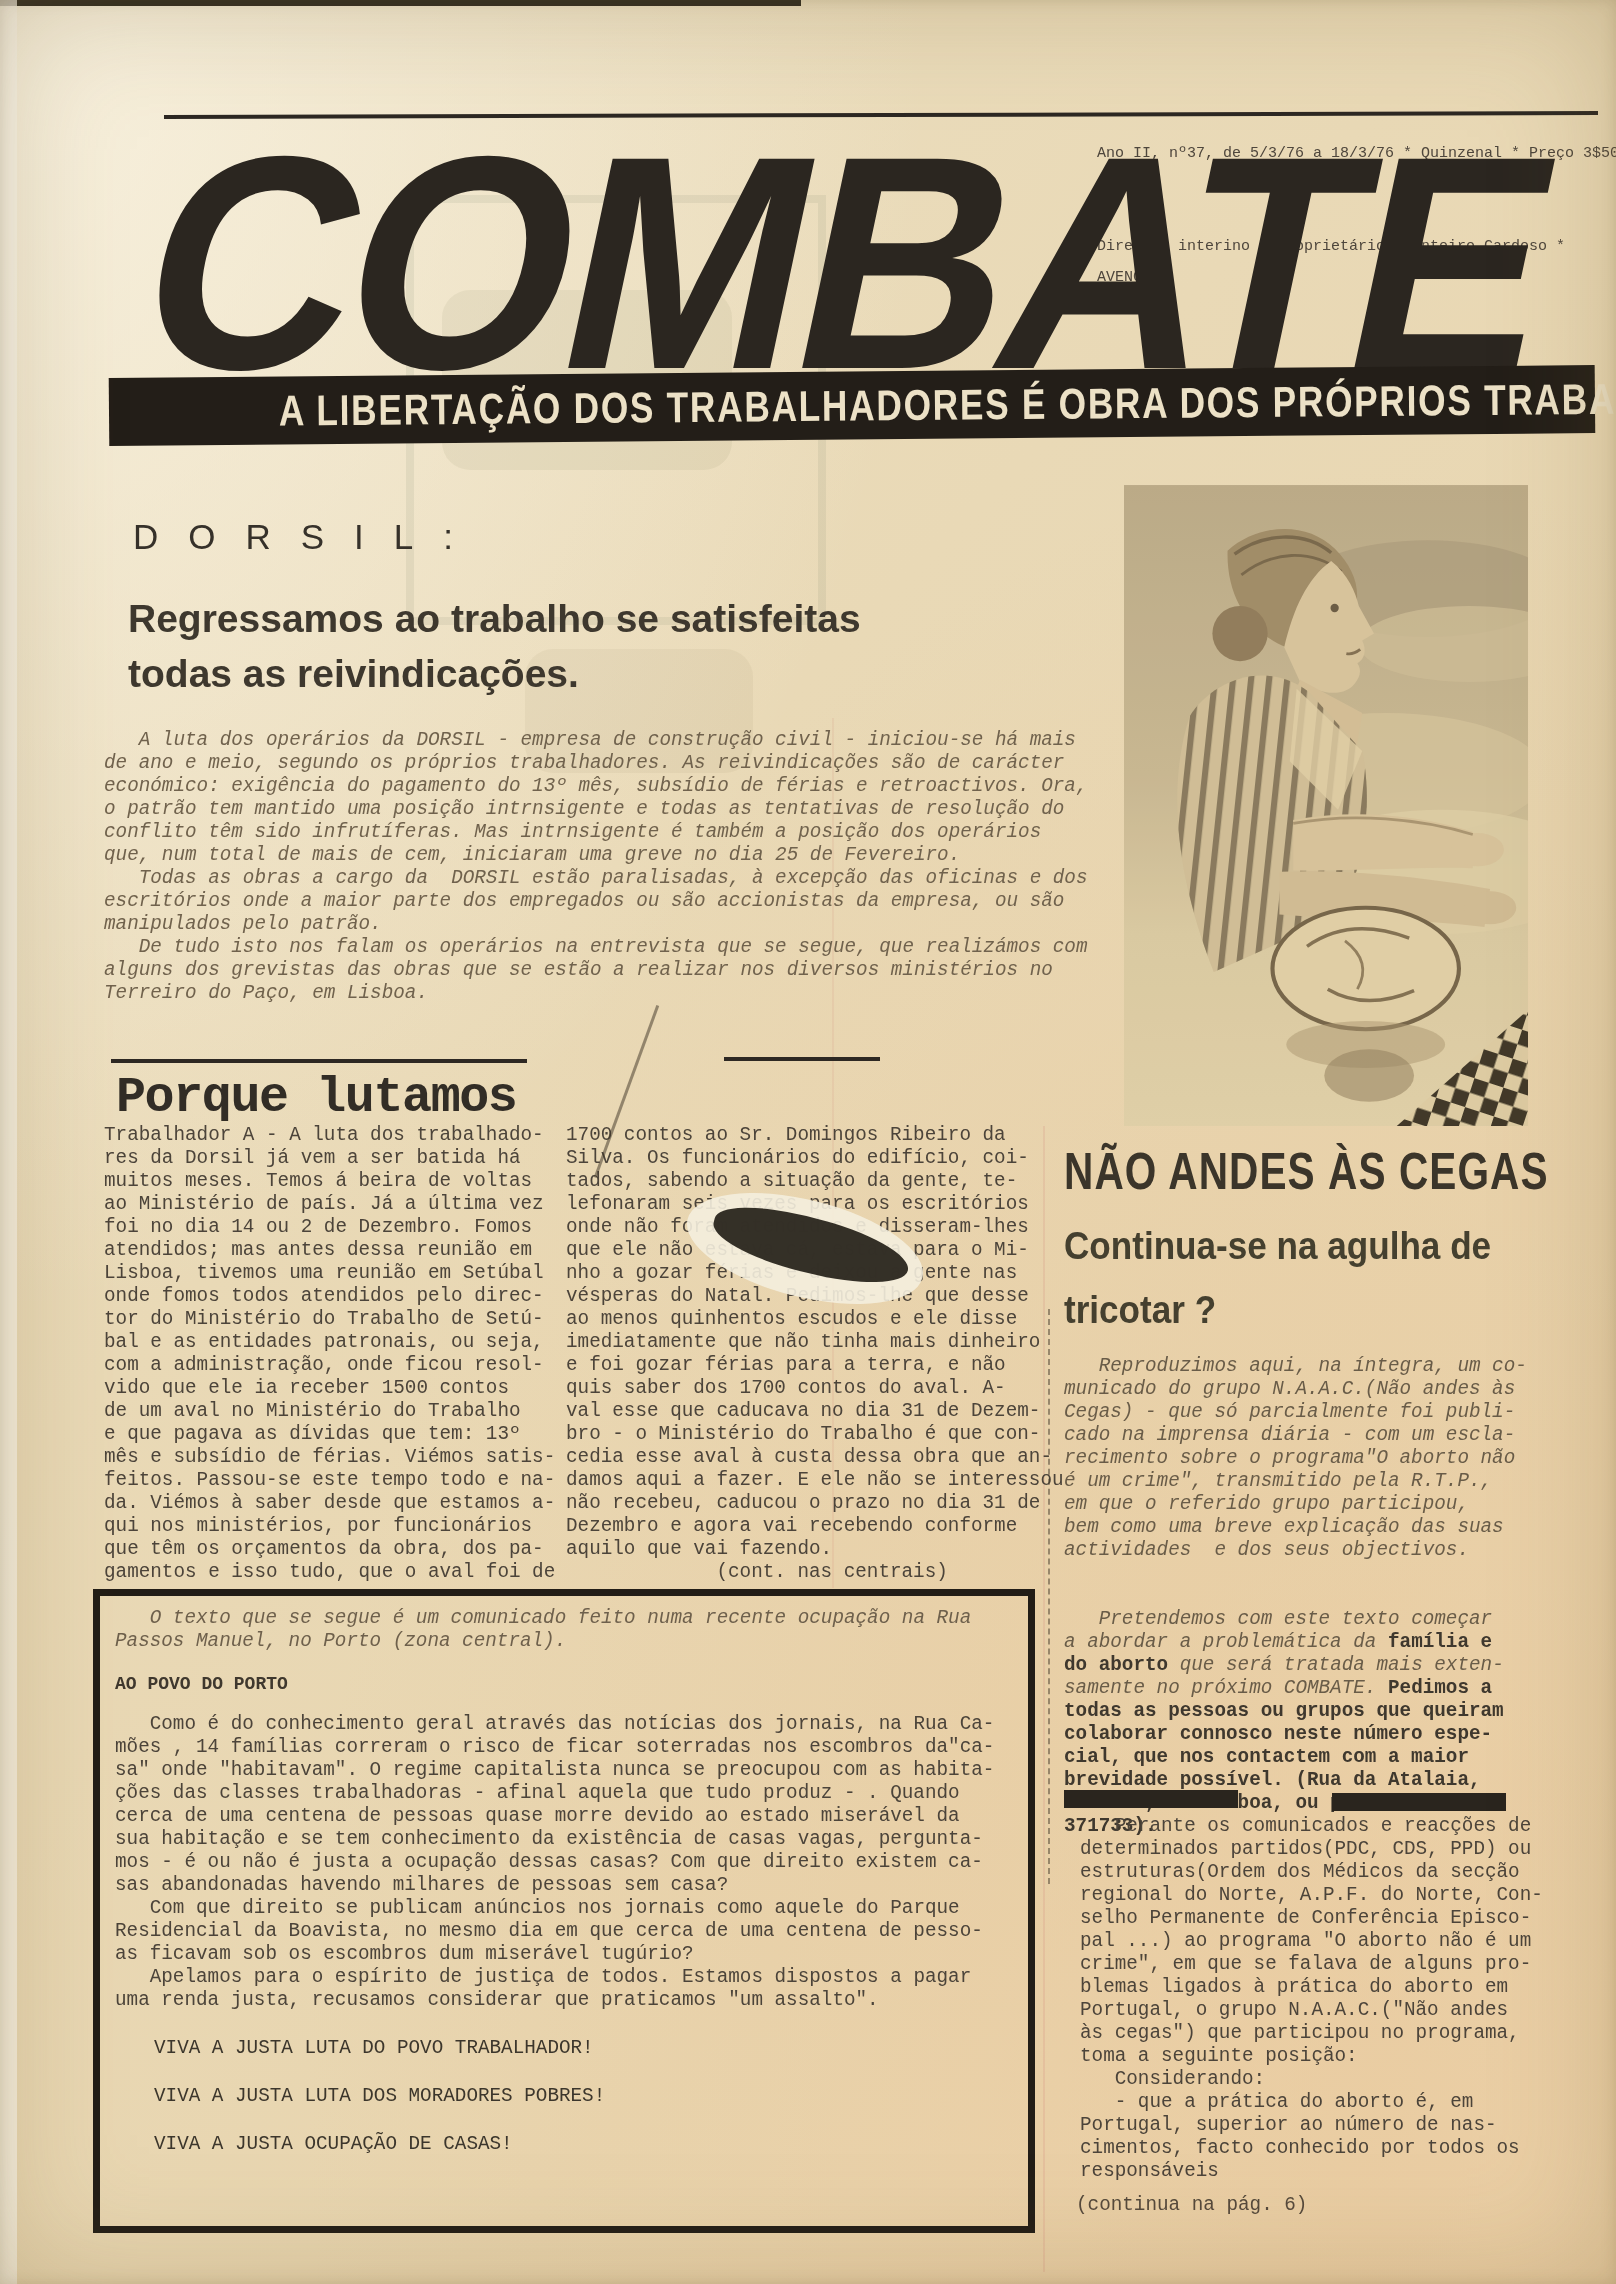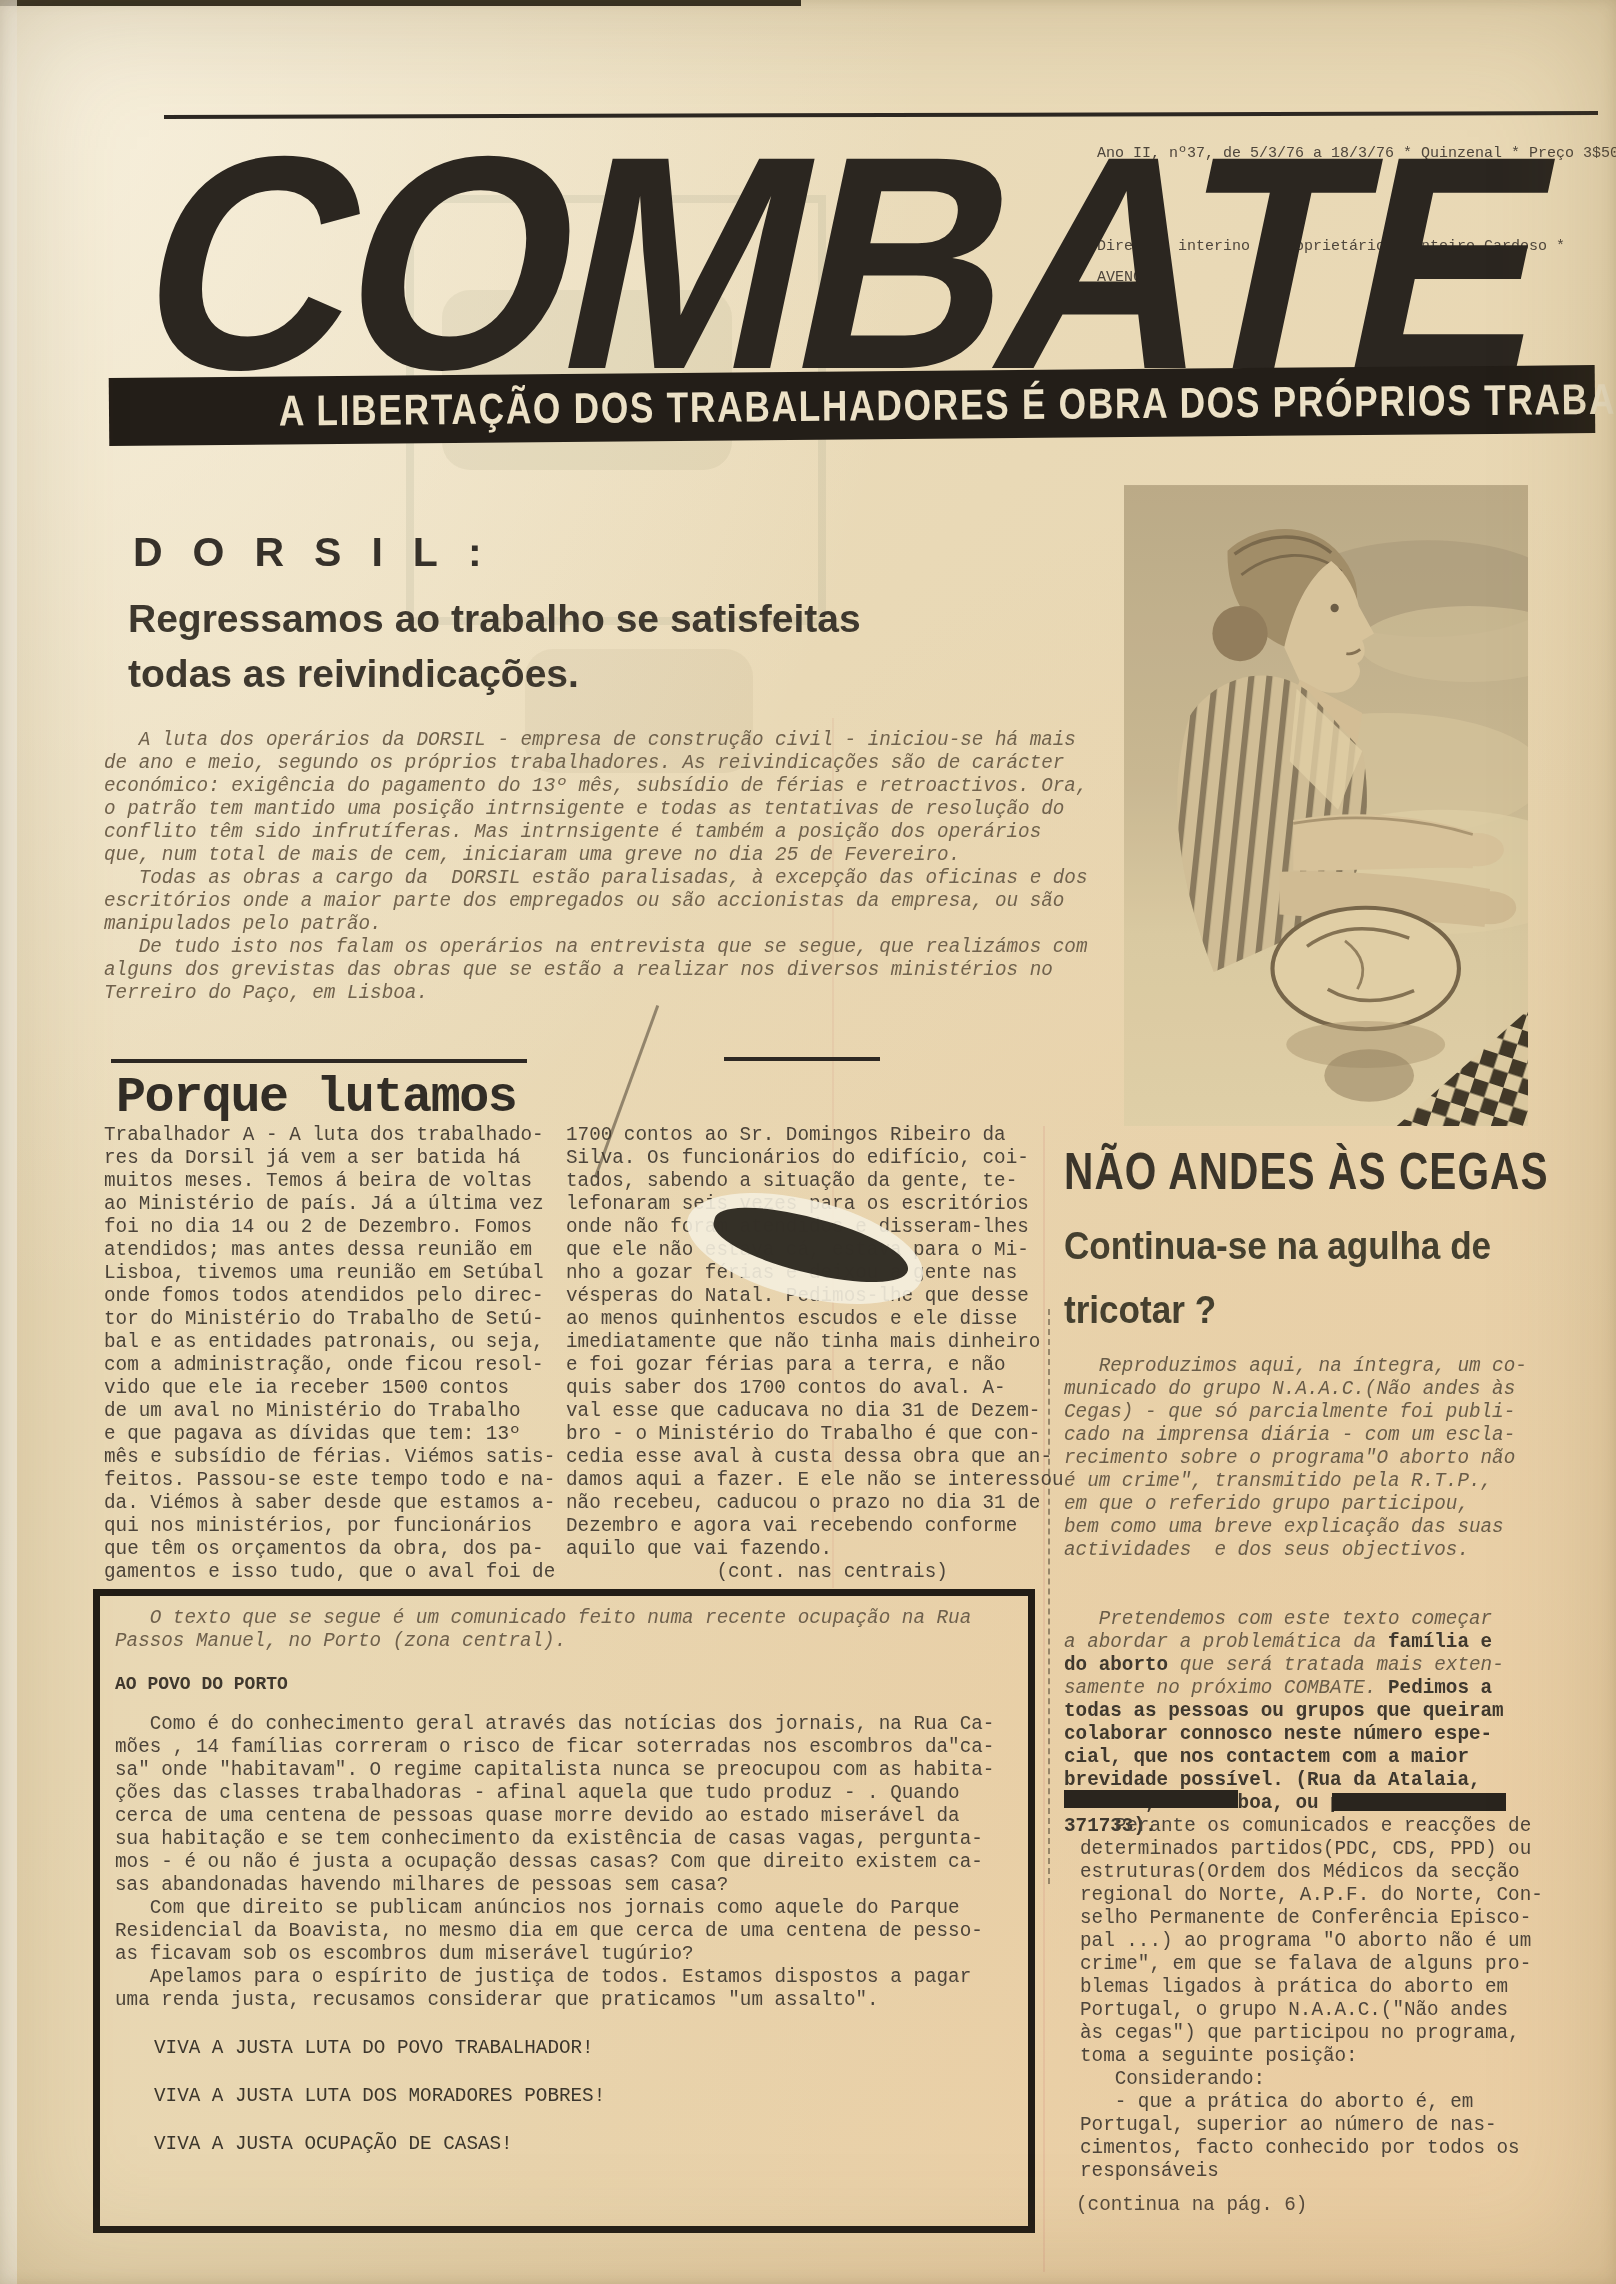--- a/index.html
+++ b/index.html
@@ -31,21 +31,21 @@
   
   .meta{left:1097px;top:76px;width:525px;font-size:15px;line-height:31px;color:#4e463c;}
   .mast-rule{left:164px;top:113px;width:1434px;height:4.1px;background:#2d2823;transform:rotate(-.15deg);}
   .masthead{left:119px;top:111px;font-size:304px;line-height:1;font-weight:bold;color:#2b2620;
     letter-spacing:-7px;transform:skewX(-12deg) scaleX(.95);transform-origin:left bottom;white-space:nowrap;}
   .banner{left:109px;top:378px;width:1486px;height:68px;background:#231e18;transform:rotate(-.5deg);
     transform-origin:left center;text-align:center;line-height:68px;}
   .banner span{display:inline-block;transform:scaleX(.82);font-weight:bold;font-size:43px;
     letter-spacing:2.1px;color:#ece1c6;white-space:nowrap;}
   
-  .kicker{left:133px;top:529px;font-size:41px;font-weight:bold;letter-spacing:30px;color:#36312a;}
+  .kicker{left:133px;top:517px;font-size:35px;font-weight:normal;letter-spacing:30px;color:#36312a;}
   .deck{left:128px;top:591px;font-size:39px;font-weight:bold;line-height:55px;color:#3e382e;white-space:pre-wrap;}
   .lead{left:104px;top:729px;width:1015px;color:#70624d;}
   
   .sec-rule{left:111px;top:1059px;width:416px;height:4.1px;background:#2d2823;}
   .sec-rule2{left:724px;top:1057px;width:156px;height:4.1px;background:#2d2823;}
   .sec-head{left:116px;top:1069px;font-family:"Liberation Mono",monospace;font-weight:bold;
     font-size:50px;letter-spacing:-1.4px;color:#322d26;}
   .col1{left:104px;top:1124px;width:477px;}
   .col2{left:566px;top:1124px;width:500px;}
   

